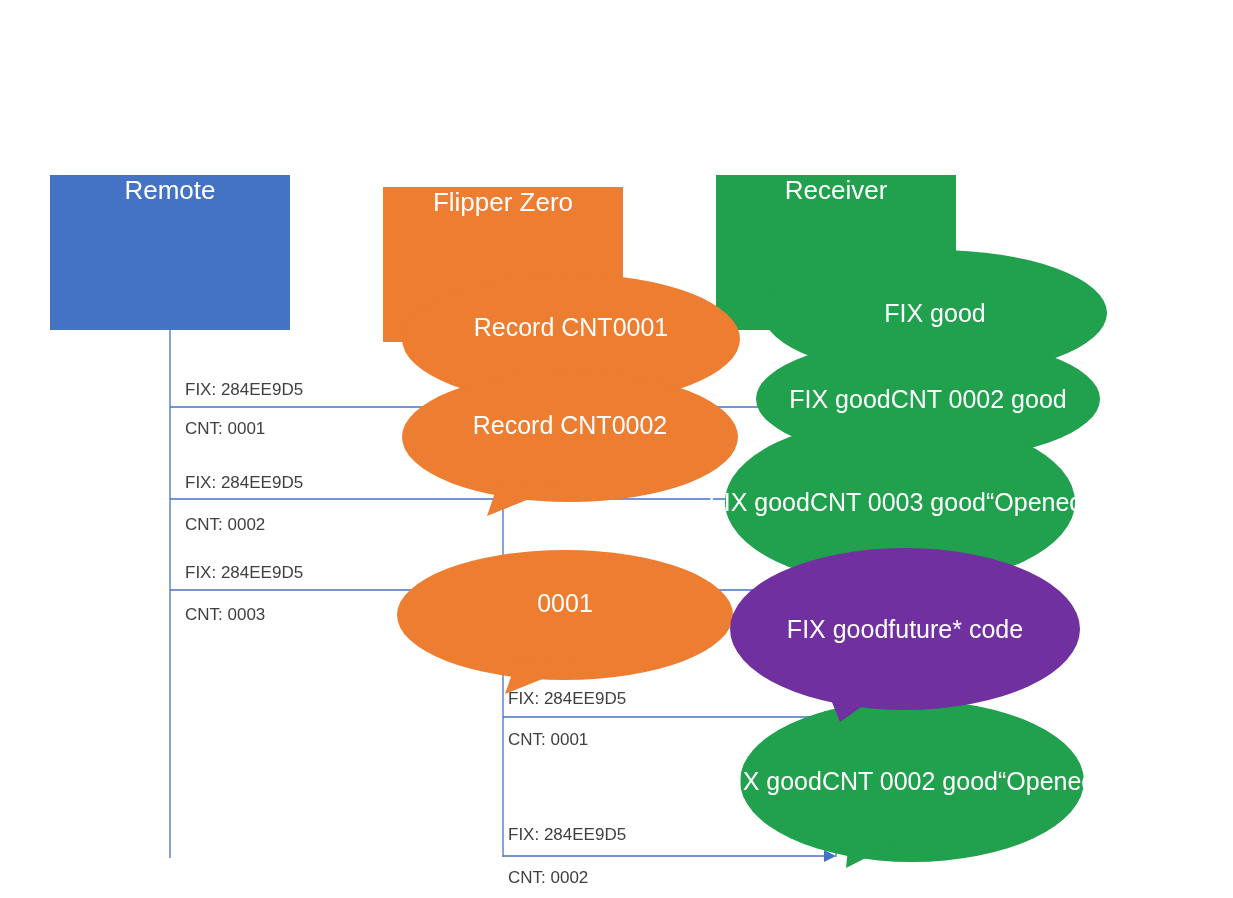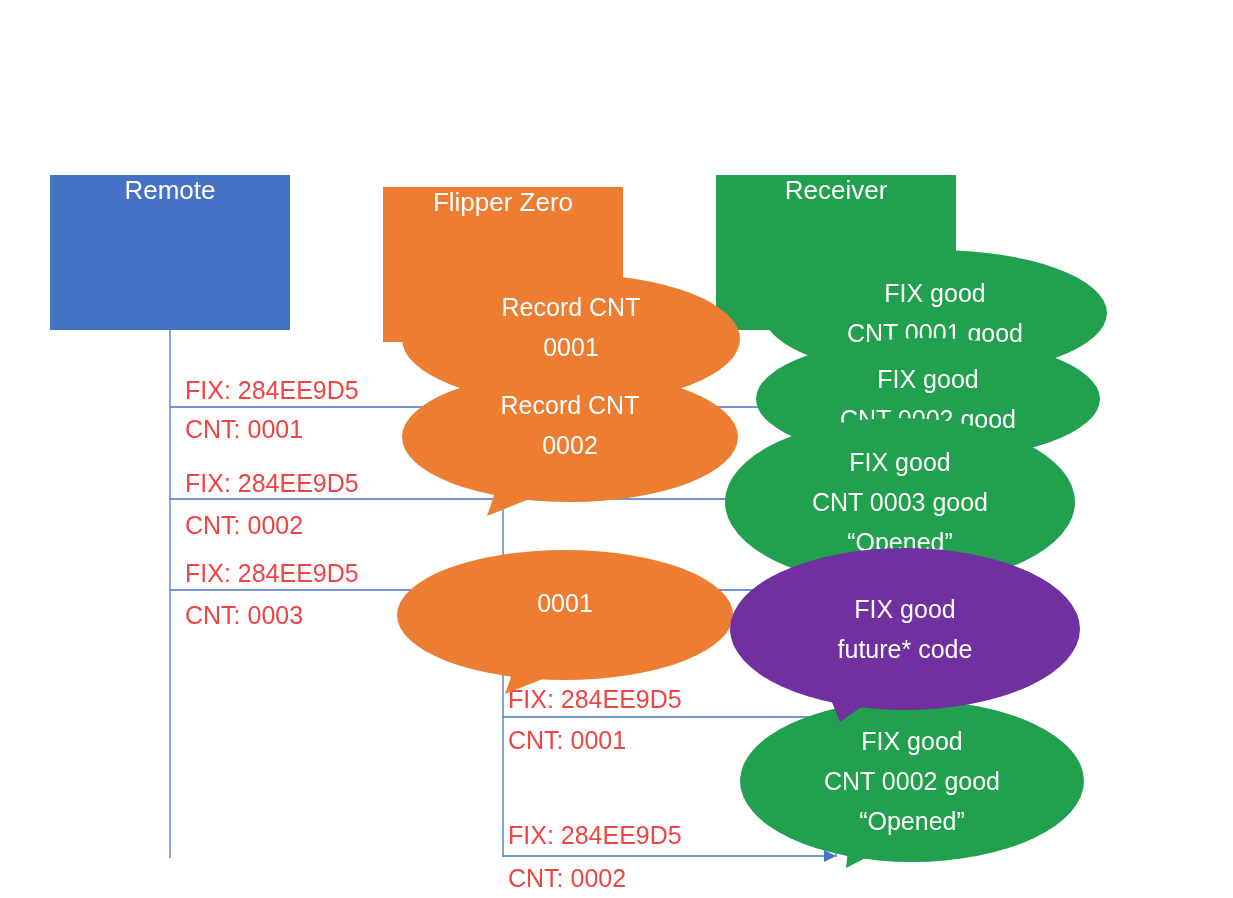--- a/index.html
+++ b/index.html
@@ -16,24 +16,24 @@
   .actor-box { position:absolute; width:240px; height:155px; display:flex; align-items:flex-start; justify-content:center;
                color:#ffffff; font-size:26px; }
   .blue   { background:var(--blue); }
   .orange { background:var(--orange);margin-top:12px; }
   .green  { background:var(--green); }
   .purple { background:var(--purple); }
 
   .ellipse { position:absolute; border-radius:50%; }
   .tail    { position:absolute; }
 
-  .bubble-text { position:absolute; display:flex; flex-direction:column; align-items:center; justify-content:center;
+  .bubble-text { position:absolute; display:flex; flex-direction:row; align-items:center; justify-content:center;
                  color:#ffffff; font-size:25px; line-height:40px; text-align:center; white-space:nowrap; }
 
-  .msg-label { position:absolute; font-size:25px; line-height:30px; color:#ef4444; white-space:nowrap; }
+  .msg-label { position:absolute; font-size:17px; line-height:30px; color:#404040; white-space:nowrap; }
 </style>
 </head>
 <body>
 
 <div class="slide">
 
 
   <svg class="lines" width="1233" height="898">
     <line class="mline" x1="170" y1="330" x2="170" y2="858"></line>
     <line class="mline" x1="503" y1="330" x2="503" y2="857"></line>
@@ -85,21 +85,20 @@
     <div class="bubble-text" style="left:402px; top:262px; width:338px; height:130px;">
       <div>Record CNT</div>
       <div>0001</div>
     </div>
   </div>
 
   <div>
     <div class="ellipse green" style="left:763px; top:250px; width:344px; height:126px;"></div>
     <div class="bubble-text" style="left:763px; top:250px; width:344px; height:126px;">
       <div>FIX good</div>
-      <div>CNT 0001 good</div>
     </div>
   </div>
 
   <div>
     <div class="ellipse orange" style="left:402px; top:360px; width:336px; height:130px;"></div>
     <div class="tail orange" style="left:470px; top:462px; width:100px; height:45px; clip-path:polygon(30px 4px, 92px 12px, 17px 42px);"></div>
     <div class="bubble-text" style="left:402px; top:360px; width:336px; height:130px;">
       <div>Record CNT</div>
       <div>0002</div>
     </div>

